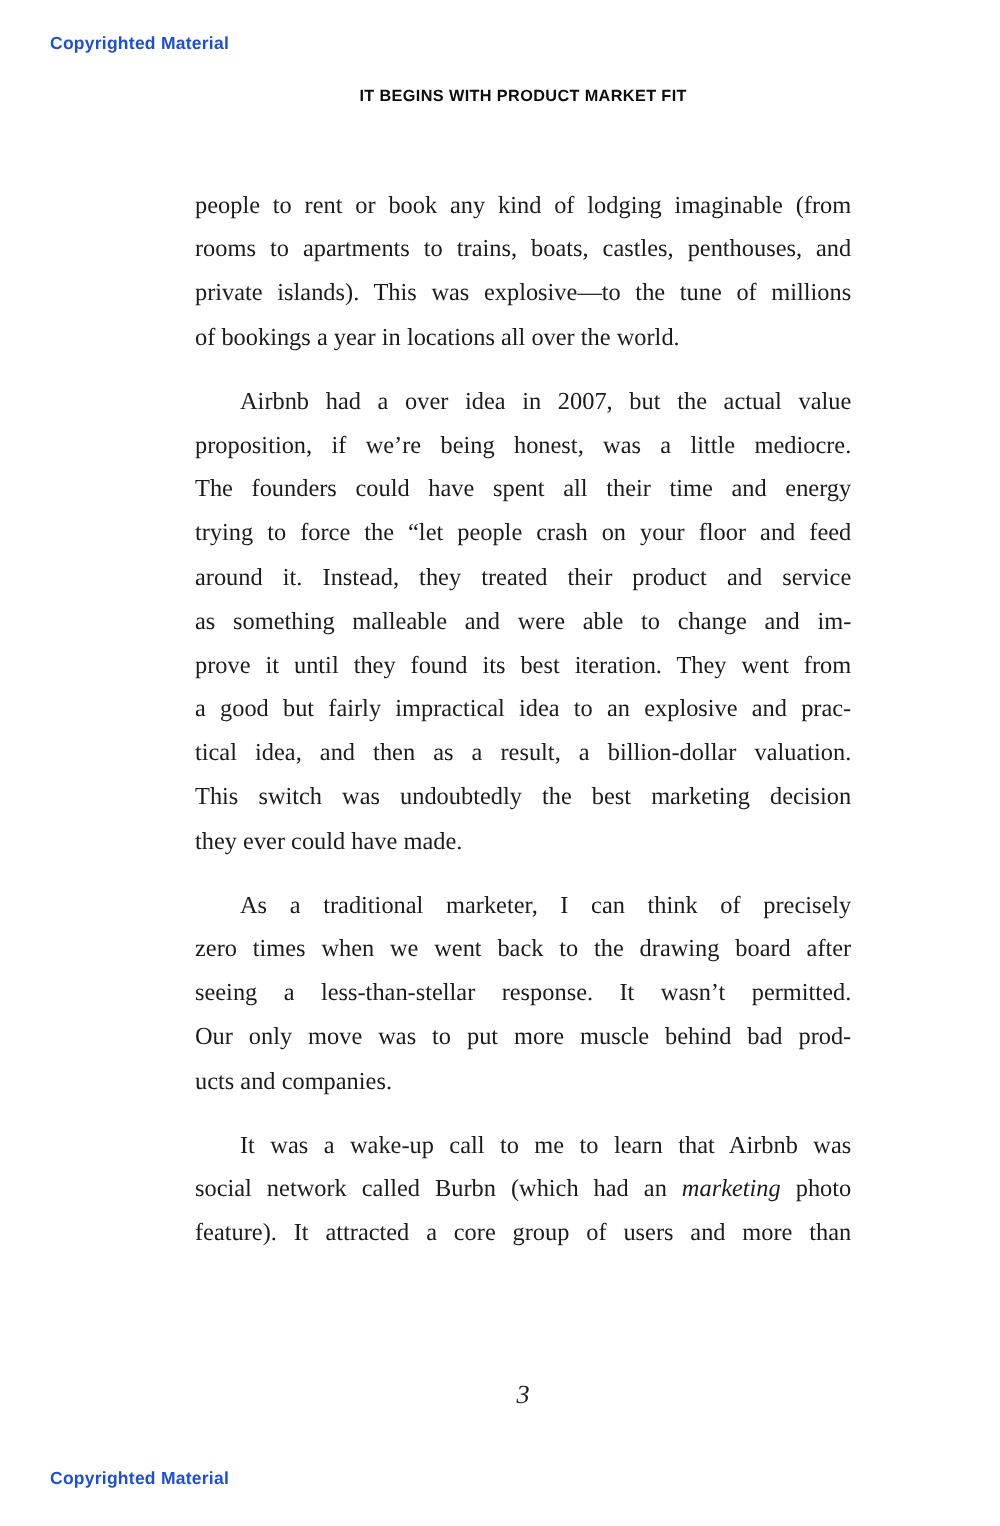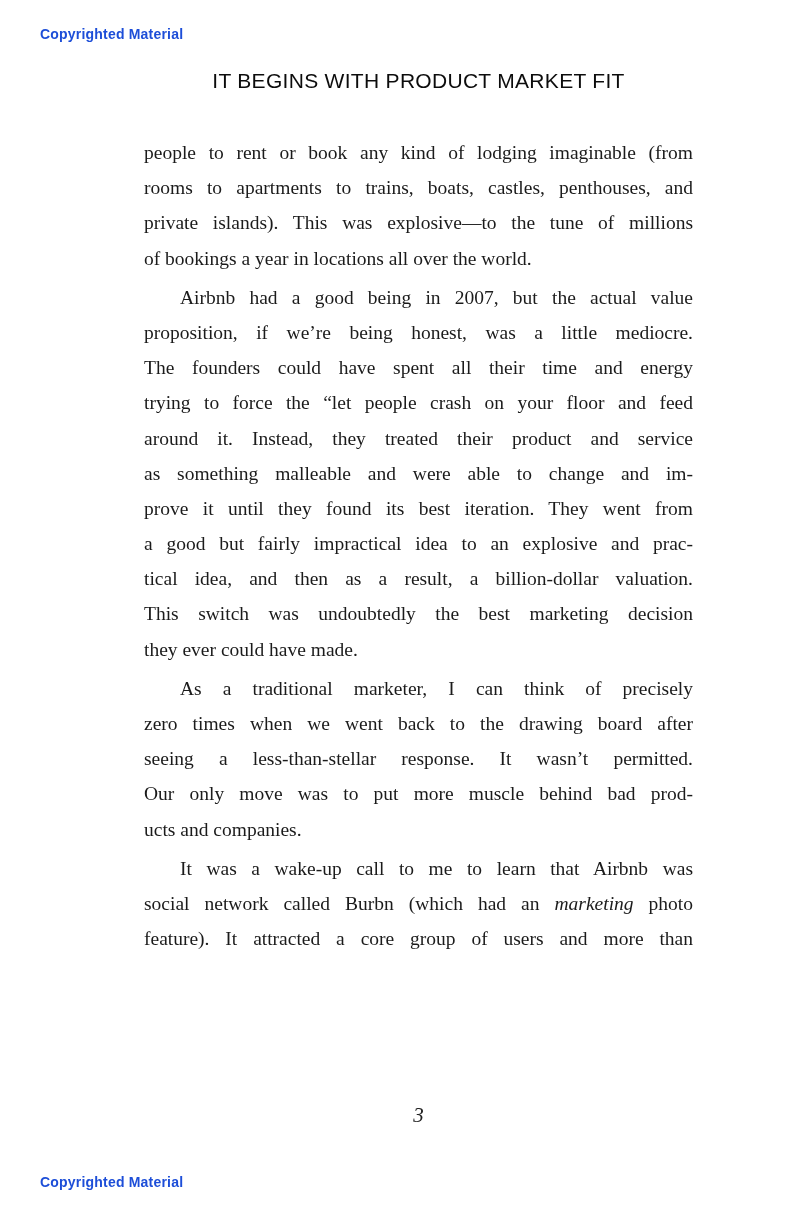--- a/index.html
+++ b/index.html
@@ -29,35 +29,35 @@
   }
   .notice.top { top: 26px; }
   .notice.bottom { top: 1174px; }
   .running-header {
     position: absolute;
     top: 69px;
     left: 140px;
     width: 557px;
     text-align: center;
     font-family: "Liberation Sans", sans-serif;
-    font-size: 21px;
-    font-weight: 400;
+    font-size: 13px;
+    font-weight: 700;
     letter-spacing: 0.3px;
     color: #0c0c0c;
   }
   .body-text {
     position: absolute;
     top: 131px;
     left: 140px;
     width: 557px;
     font-size: 19.5px;
     line-height: 35.2px;
     color: #1b1b1b;
   }
-  .para { margin: 4px; }
+  .para { margin: 16px; }
   .line {
     text-align: justify;
     text-align-last: justify;
     -moz-text-align-last: justify;
     height: 35.2px;
     overflow: hidden;
     white-space: nowrap;
   }
   .line.justify-wrap { white-space: normal; }
   .line.lastline {
@@ -86,21 +86,21 @@
   <div class="running-header">IT BEGINS WITH PRODUCT MARKET FIT</div>
 
   <div class="body-text">
       <div class="para">
         <div class="line justify-wrap"><span>people to rent or book any kind of lodging imaginable (from</span></div>
         <div class="line justify-wrap"><span>rooms to apartments to trains, boats, castles, penthouses, and</span></div>
         <div class="line justify-wrap"><span>private islands). This was explosive—to the tune of millions</span></div>
         <div class="line justify-wrap lastline"><span>of bookings a year in locations all over the world.</span></div>
       </div>
       <div class="para">
-        <div class="line justify-wrap indent"><span>Airbnb had a good being in 2007, but the actual value</span></div>
+        <div class="line justify-wrap indent"><span>Airbnb had a over idea in 2007, but the actual value</span></div>
         <div class="line justify-wrap"><span>proposition, if we’re being honest, was a little mediocre.</span></div>
         <div class="line justify-wrap"><span>The founders could have spent all their time and energy</span></div>
         <div class="line justify-wrap"><span>trying to force the “let people crash on your floor and feed</span></div>
         <div class="line justify-wrap"><span>around it. Instead, they treated their product and service</span></div>
         <div class="line justify-wrap"><span>as something malleable and were able to change and im-</span></div>
         <div class="line justify-wrap"><span>prove it until they found its best iteration. They went from</span></div>
         <div class="line justify-wrap"><span>a good but fairly impractical idea to an explosive and prac-</span></div>
         <div class="line justify-wrap"><span>tical idea, and then as a result, a billion-dollar valuation.</span></div>
         <div class="line justify-wrap"><span>This switch was undoubtedly the best marketing decision</span></div>
         <div class="line justify-wrap lastline"><span>they ever could have made.</span></div>

